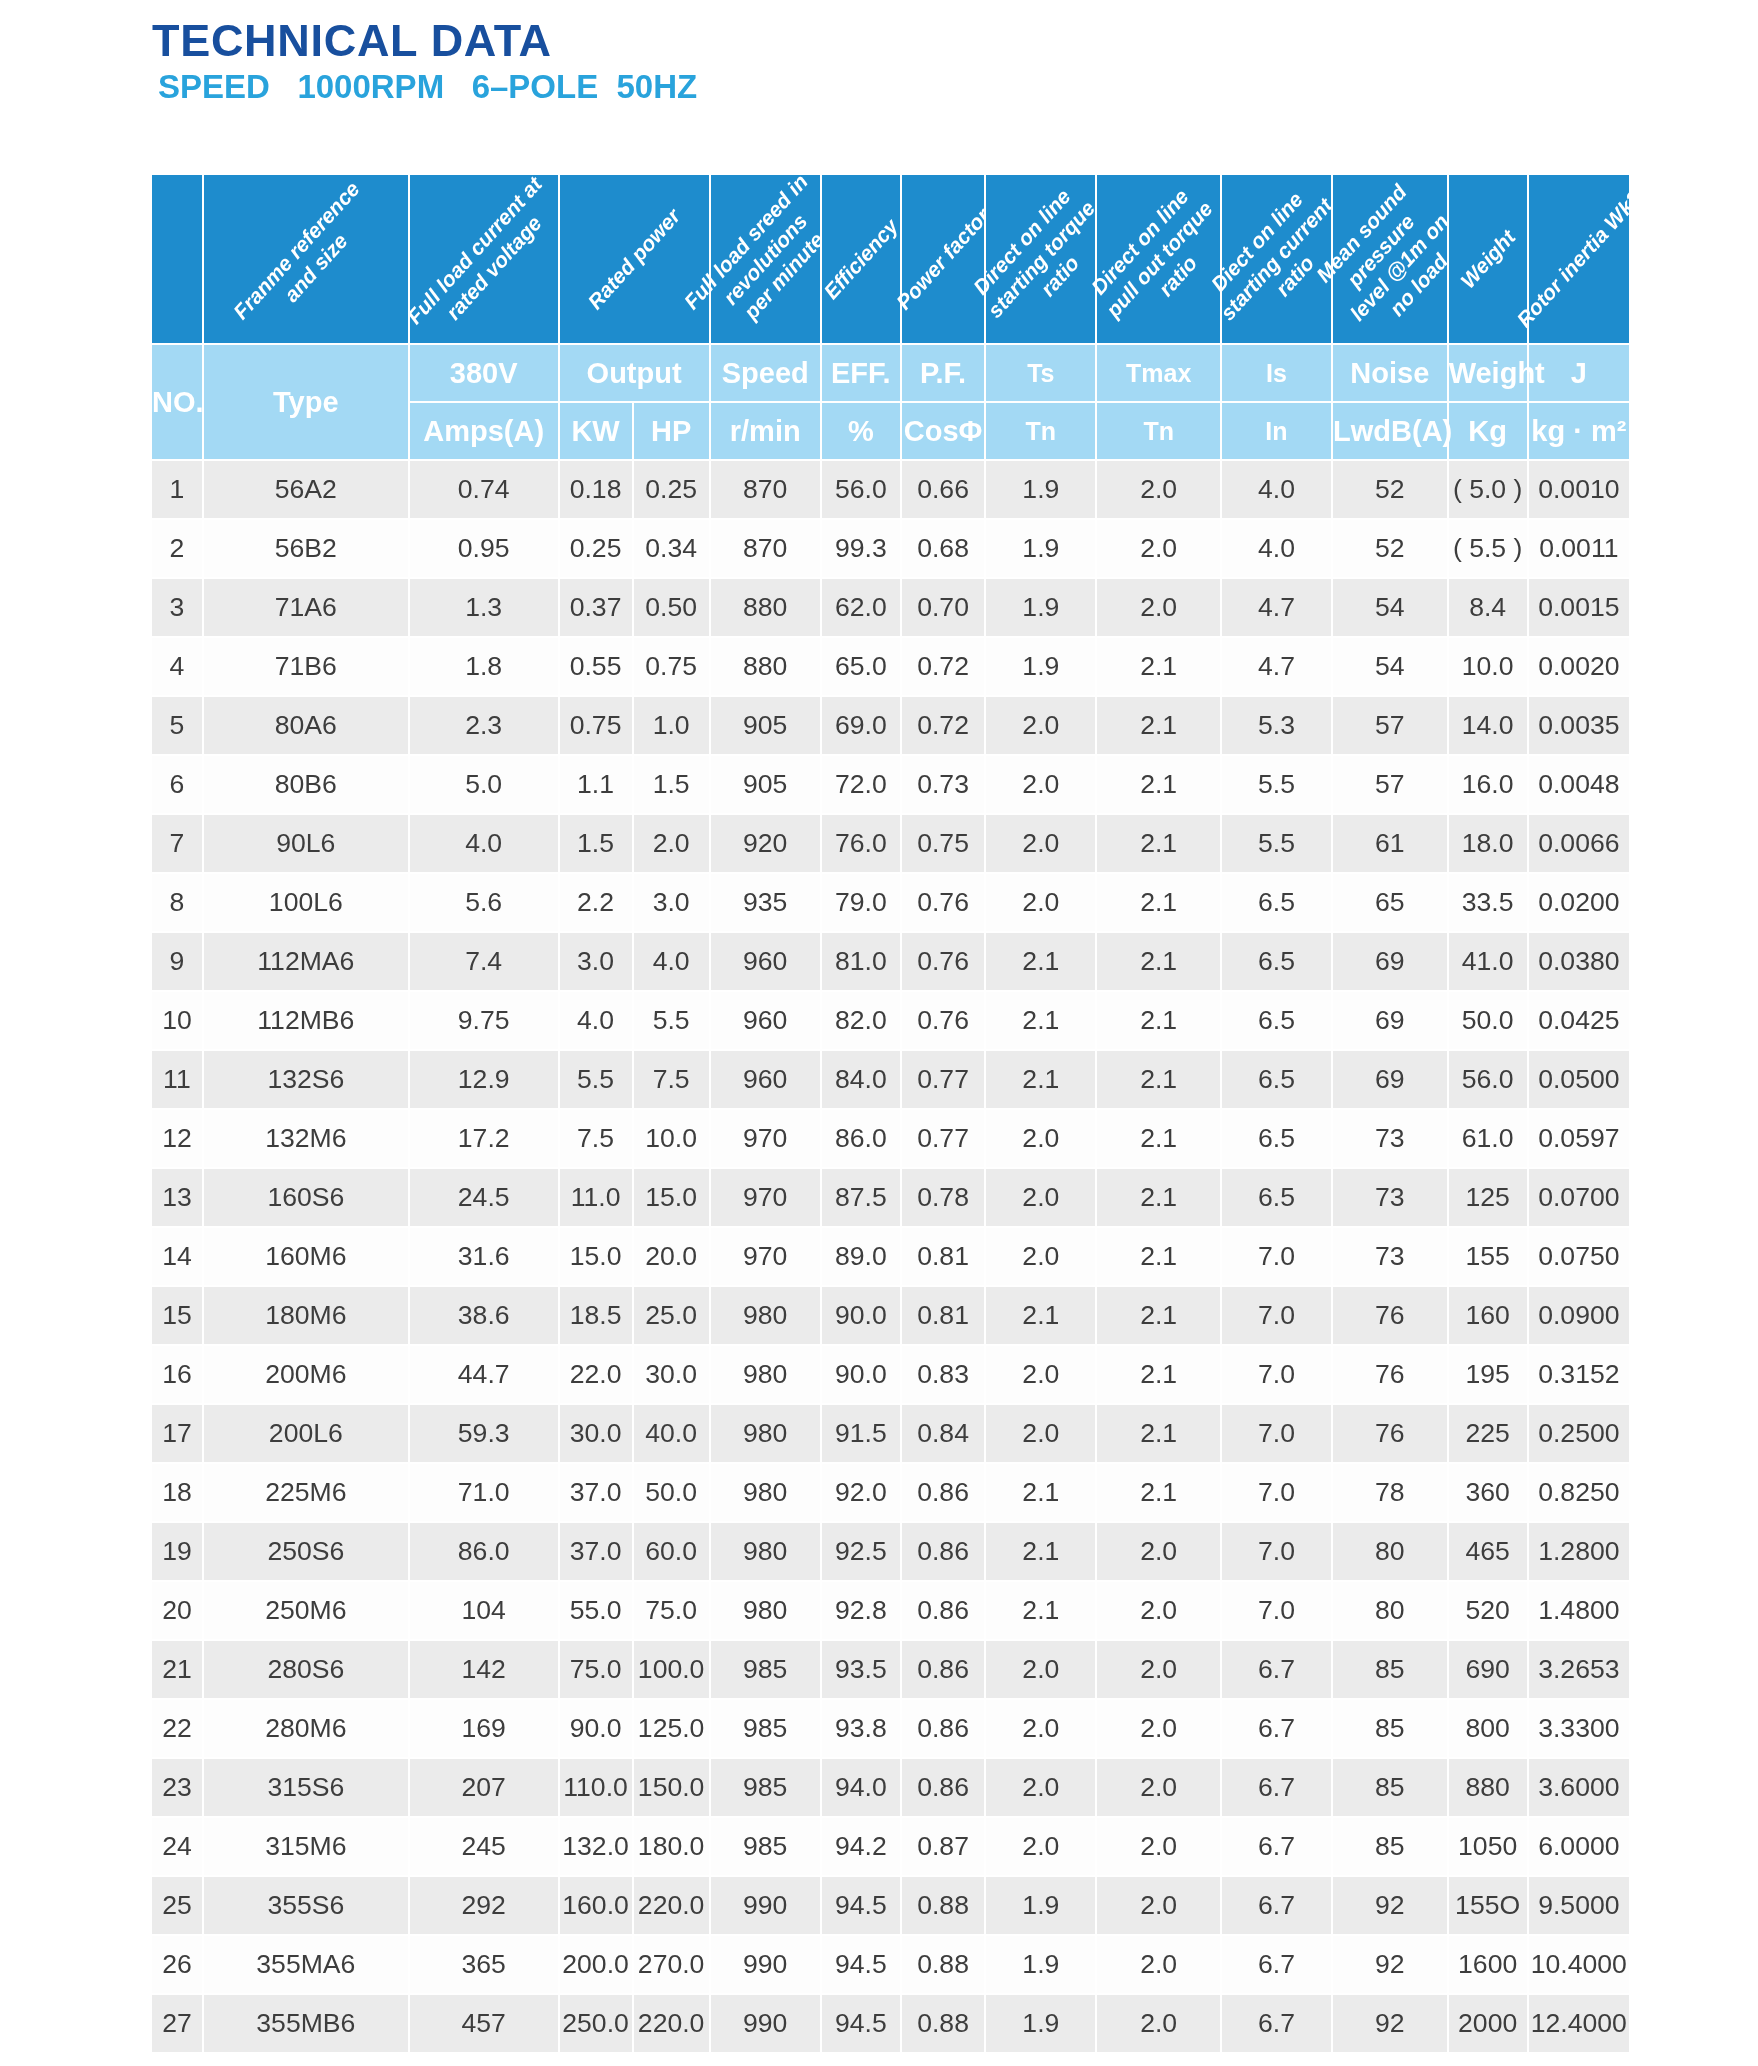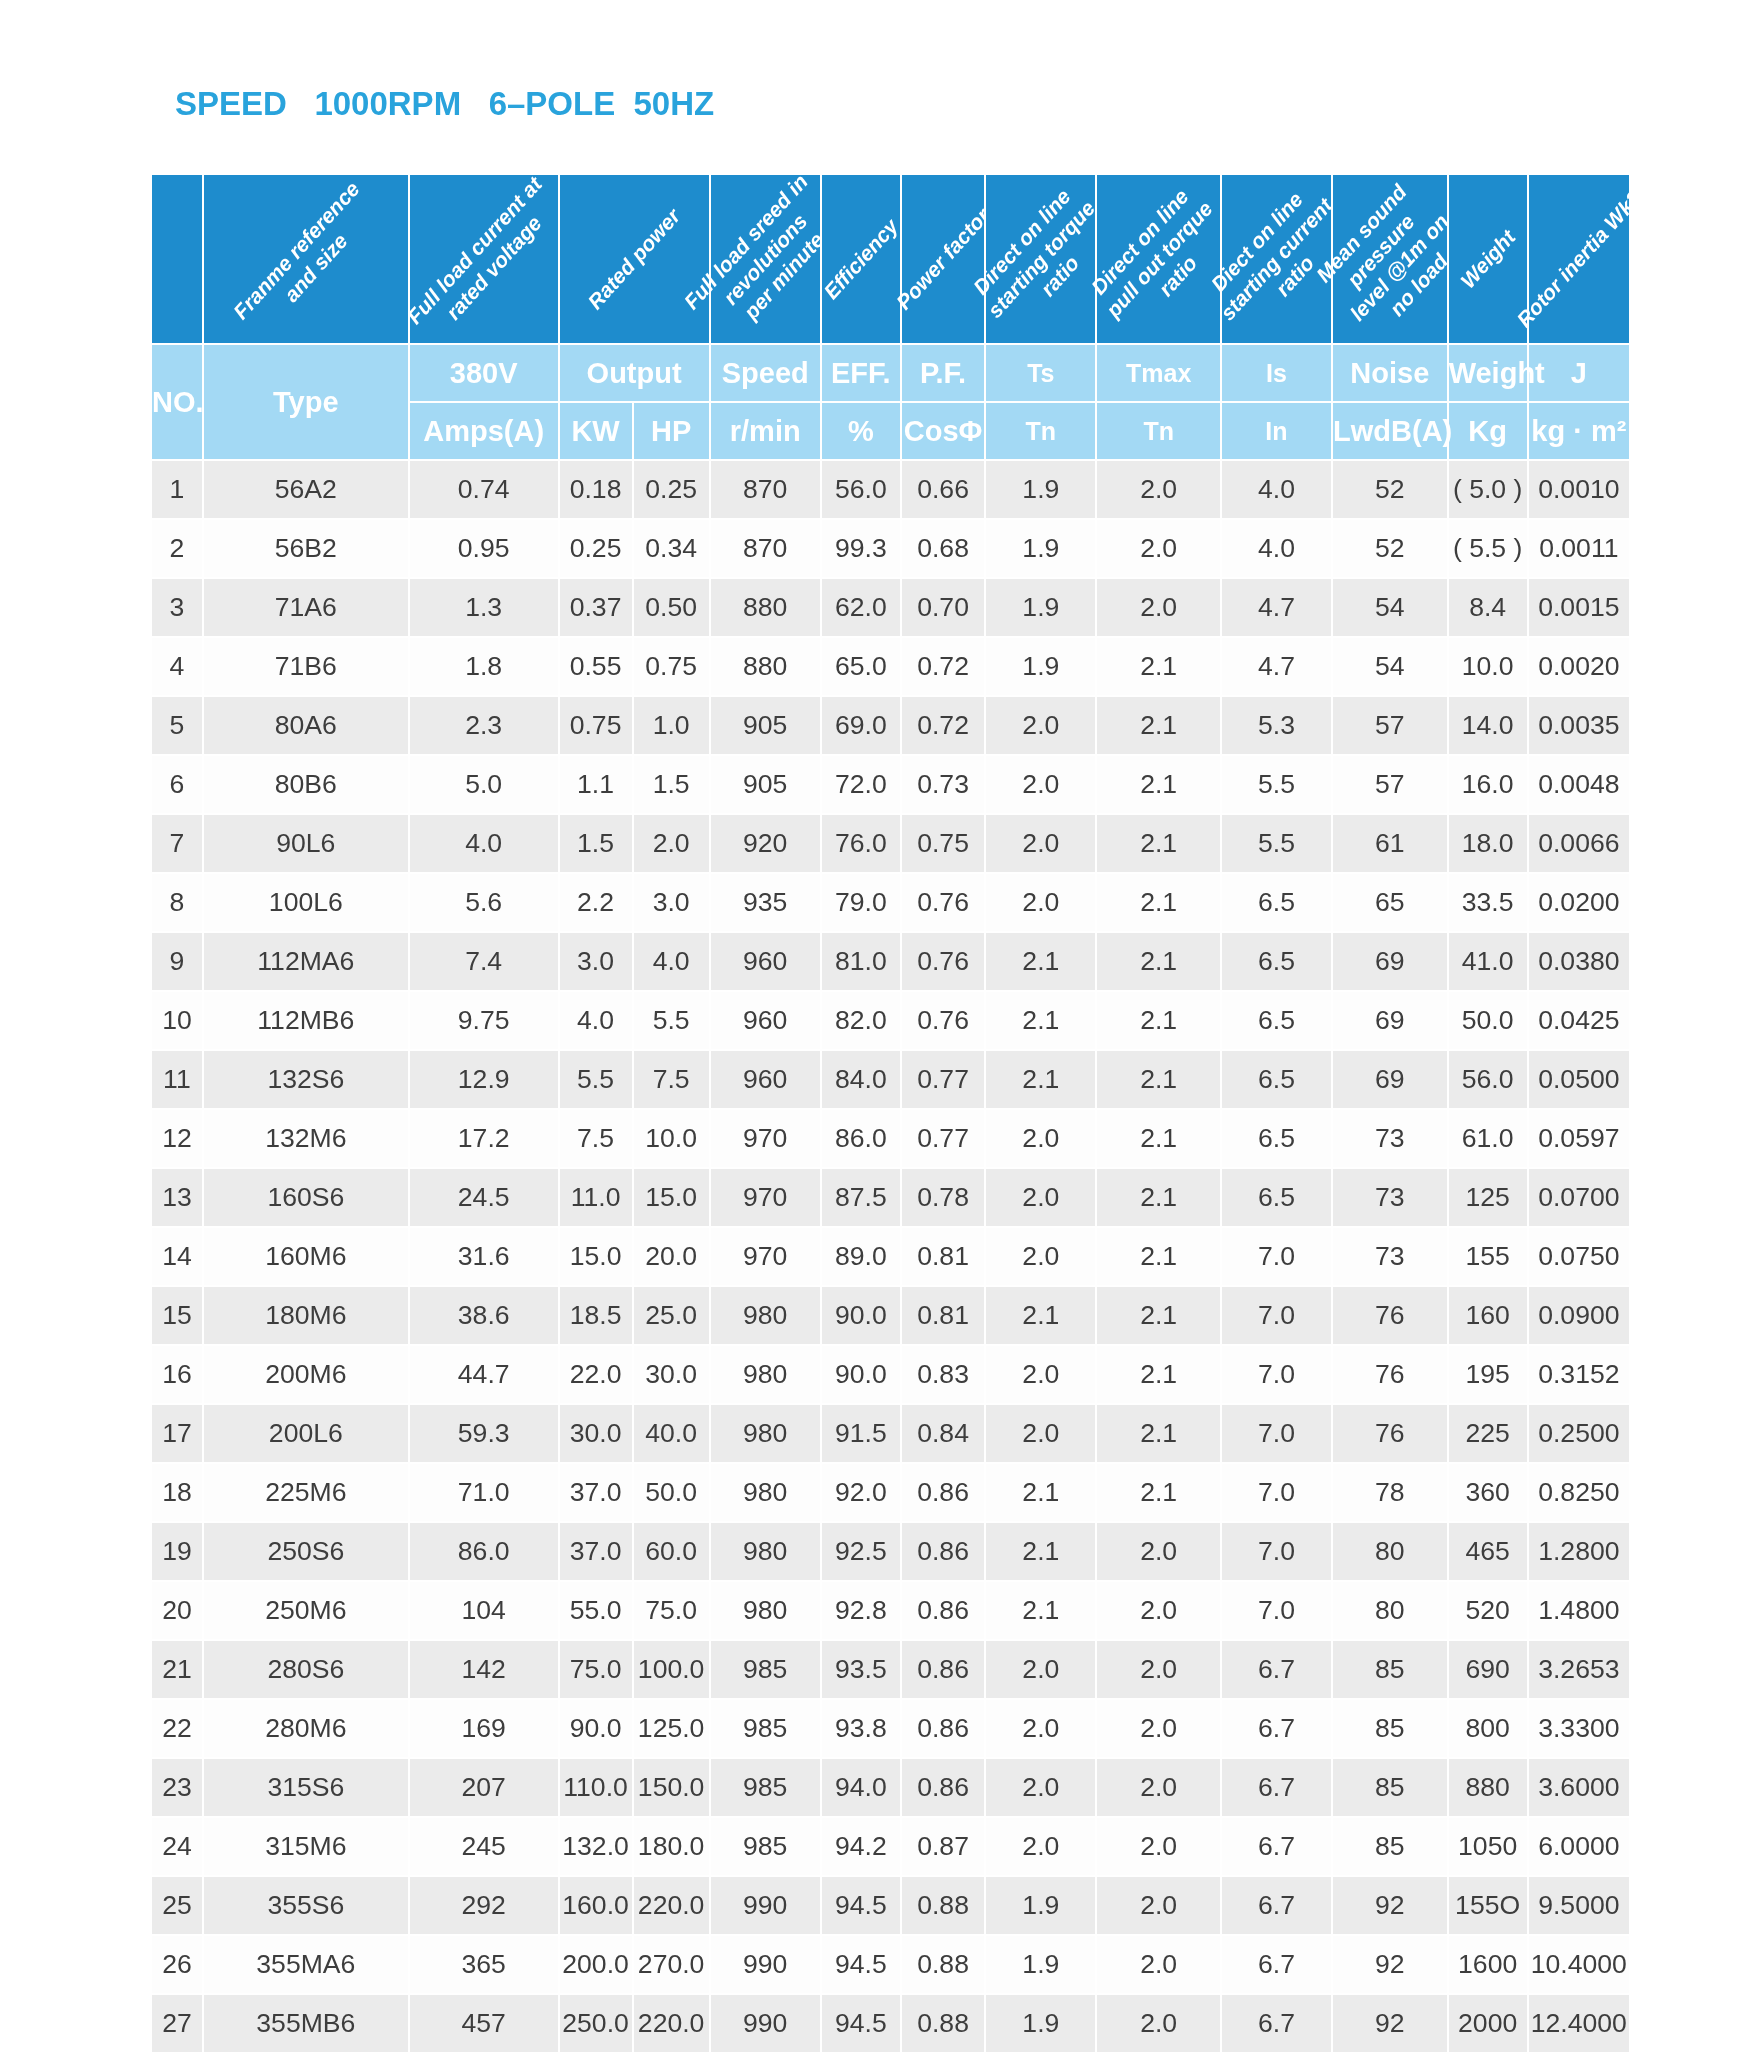--- a/index.html
+++ b/index.html
@@ -16,21 +16,21 @@
     left:152px; top:15.4px;
     margin:0;
     font-size:45px;
     font-weight:bold;
     letter-spacing:0.7px;
     color:#184f9e;
   }
   .subtitle{
     position:absolute;
     left:158px; top:68px;
-    margin:17px;
+    margin:0;
     font-size:33px;
     font-weight:bold;
     color:#29a3dc;
     white-space:pre;
   }
   table.tech{
     position:absolute;
     left:150px; top:173px;
     width:1481px;
     border-collapse:collapse;
@@ -76,20 +76,21 @@
     font-size:26.6px;
     color:#3d3d3d;
     background:#fdfdfd;
   }
   tbody tr.odd td{ background:#ebebeb; }
 </style>
 </head>
 <body>
 
 <div class="page">
+  <h1 class="title">TECHNICAL DATA</h1>
   <h2 class="subtitle">SPEED   1000RPM   6–POLE  50HZ</h2>
 
   <table class="tech">
     <colgroup>
         <col style="width: 3.5%;">
         <col style="width: 13.9%;">
         <col style="width: 10.1%;">
         <col style="width: 5%;">
         <col style="width: 5.2%;">
         <col style="width: 7.5%;">

